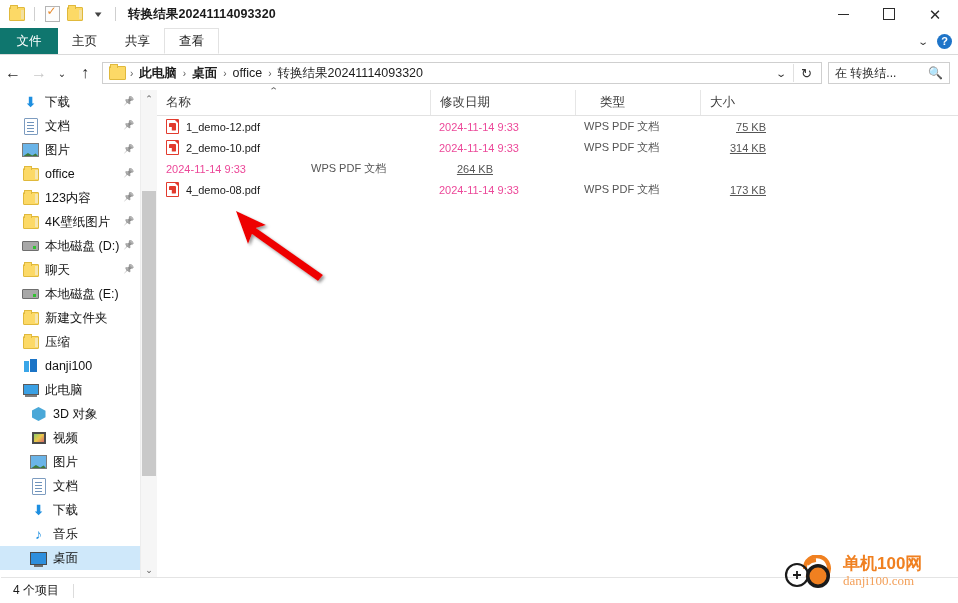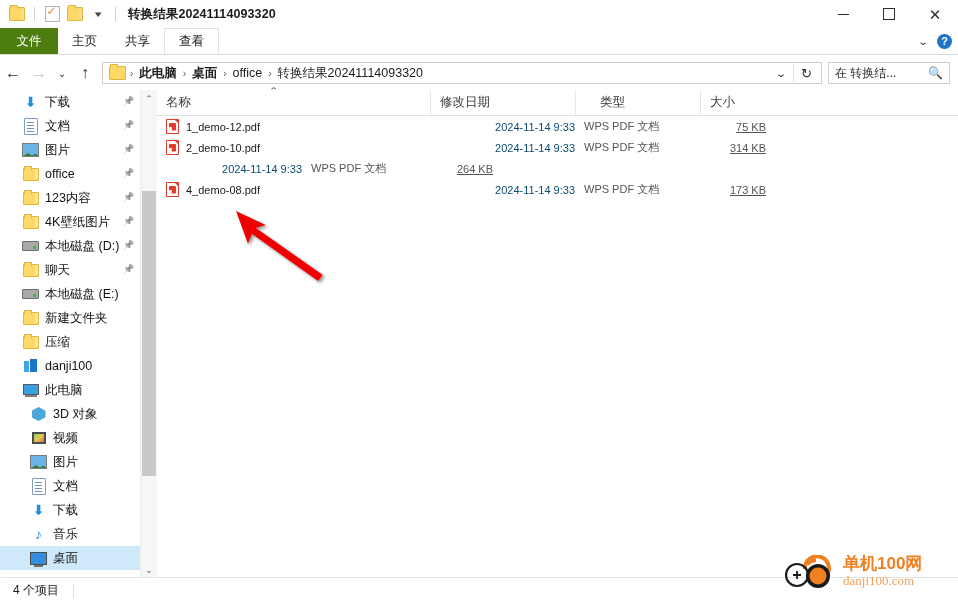--- a/index.html
+++ b/index.html
@@ -88,21 +88,21 @@
     background: #ffffff;
     display: flex; align-items: stretch;
   }
   .tab {
     display: flex; align-items: center; justify-content: center;
     font-size: 12.5px; color: #1c1c1c;
     padding: 0 14px; height: 26px;
     box-sizing: border-box;
   }
   .tab.file {
-    background: #4d7c0f; color: #ffffff;
+    background: #0f766e; color: #ffffff;
     min-width: 58px;
   }
   .tab.active {
     background: #ffffff;
     border: 1px solid #e2e2e2;
     border-bottom: 1px solid #ffffff;
   }
   .ribbon-right {
     position: absolute; right: 6px; top: 0;
     height: 26px; display: flex; align-items: center; gap: 10px;
@@ -334,21 +334,21 @@
   }
   .row {
     display: flex; align-items: center; height: 21px;
     font-size: 11px; color: #1a1a1a;
   }
   .row .cell { box-sizing: border-box; }
   .cell-name {
     width: 273px; display: flex; align-items: center;
     padding-left: 9px;
   }
-  .cell-date { width: 145px; padding-left: 9px; color: #0c4a6e; text-align: right; }
+  .cell-date { width: 145px; padding-left: 9px; color: #ec4899; }
   .cell-type { width: 125px; padding-left: 9px; color: #555; }
   .cell-size {
     width: 75px; text-align: right; padding-right: 9px;
     color: #555;
     text-decoration: underline;
   }
   .pdf-ico {
     width: 13px; height: 15px; margin-right: 7px; flex: none;
     position: relative;
     background: #e23b2e;

